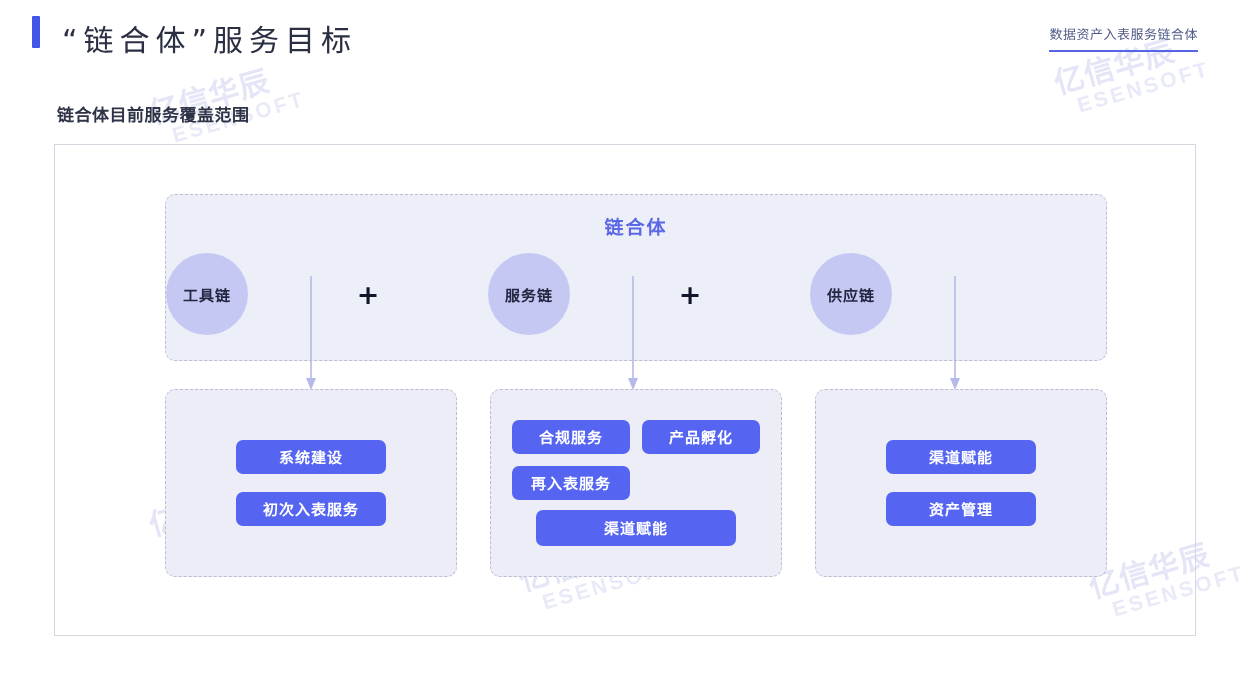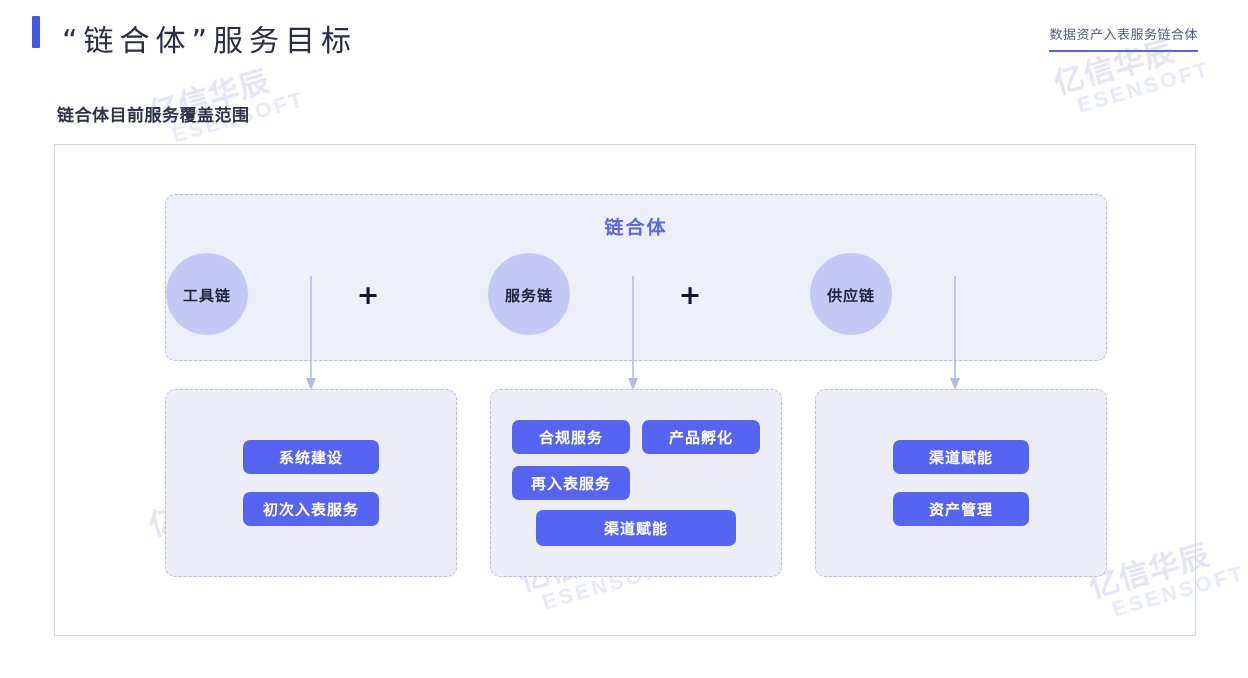--- a/index.html
+++ b/index.html
@@ -220,21 +220,21 @@
     border-radius: 7px;
     display: flex;
     align-items: center;
     justify-content: center;
     text-align: center;
     white-space: nowrap;
     border: none;
     font-family: Liberation Mono, monospace;
   }
   .pill-wide {
-    width: 136px;
+    width: 150px;
     height: 34px;
     margin: 9px 12px;
   }
 
   
   .mid-stack {
     display: flex;
     flex-direction: column;
     align-items: center;
     gap: 10px;

